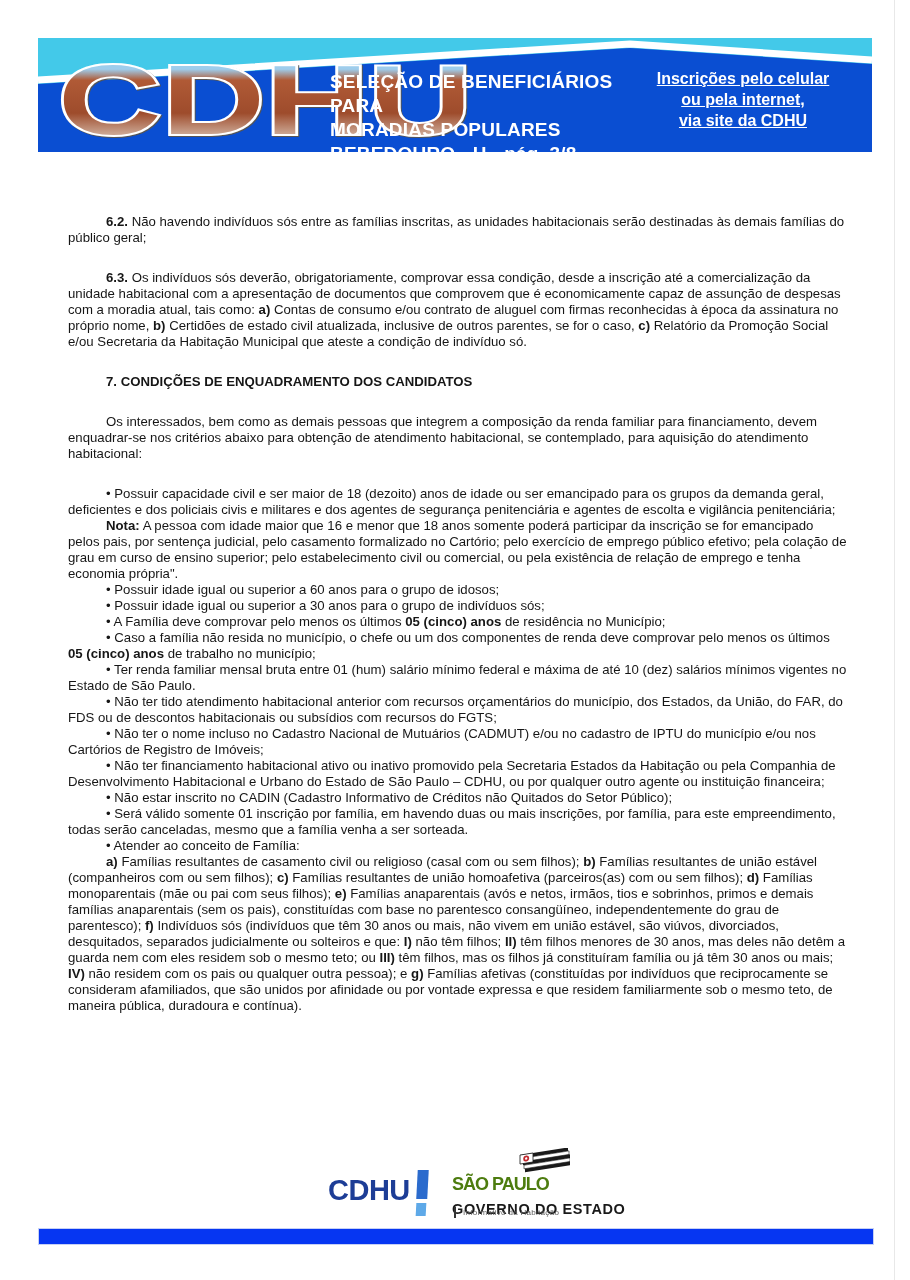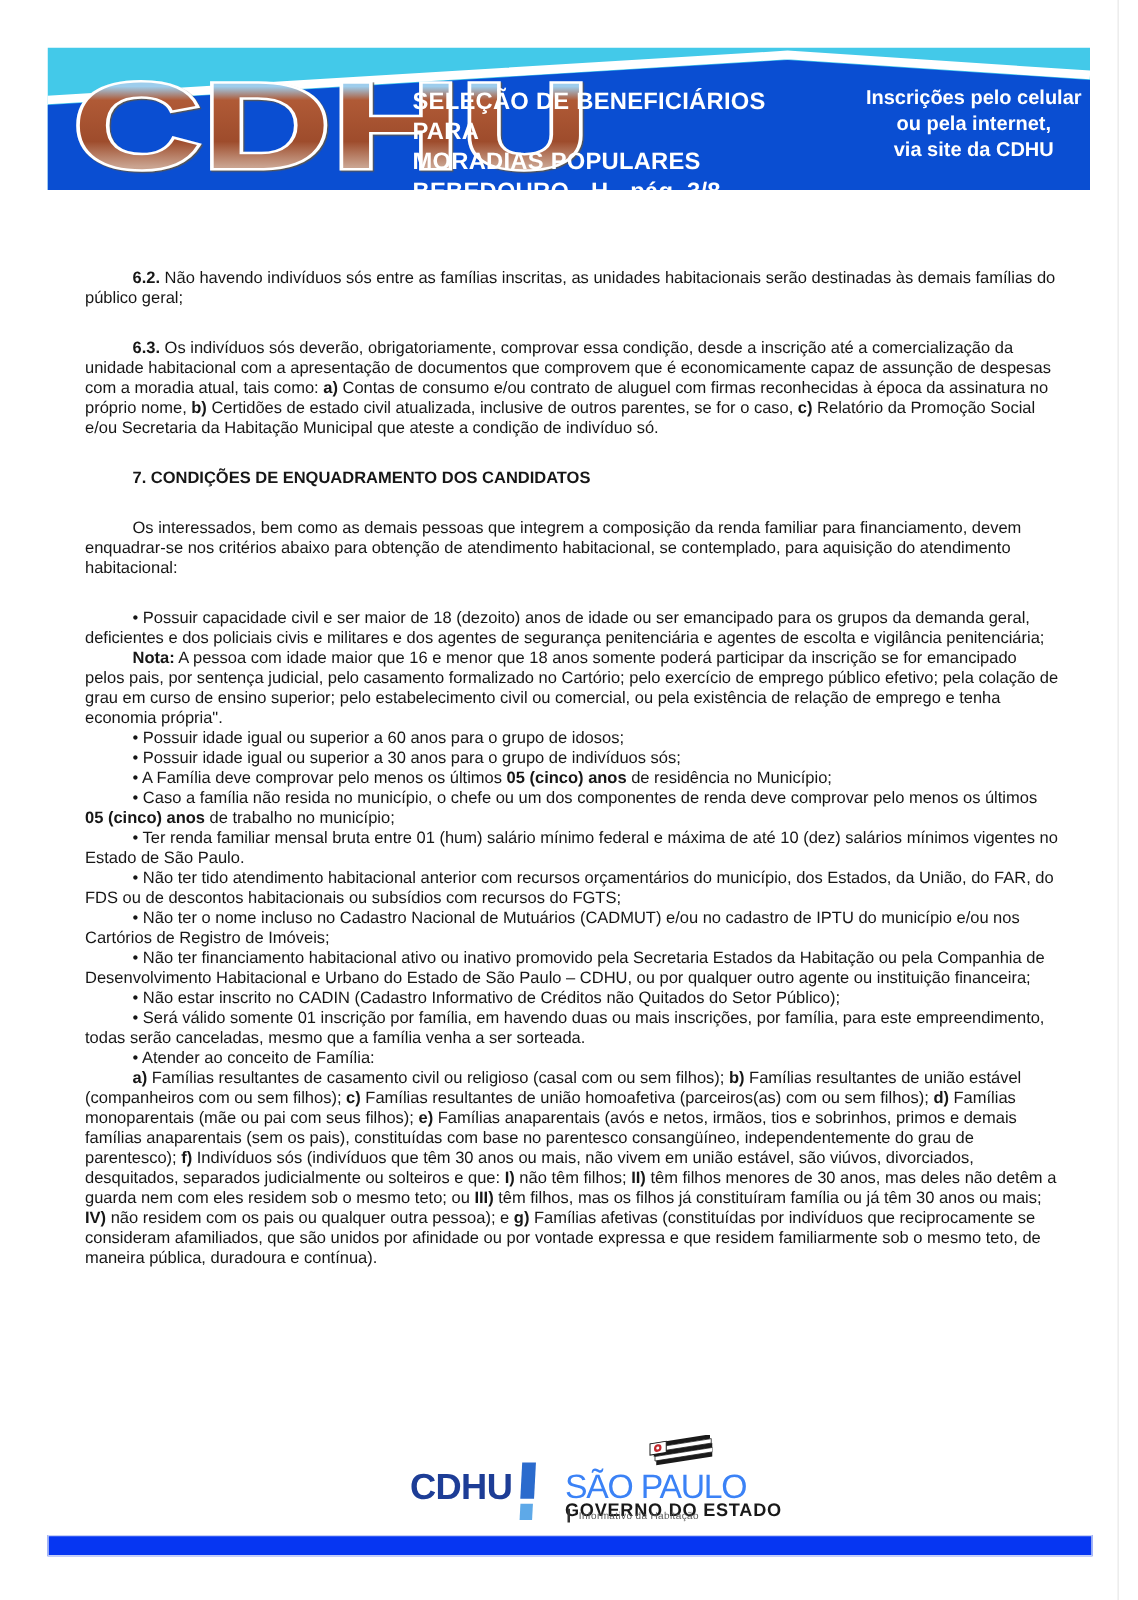--- a/index.html
+++ b/index.html
@@ -12,22 +12,22 @@
   .header {
     position:absolute; left:38px; top:38px; width:834px; height:114px;
   }
   .header svg.bg { position:absolute; left:0; top:0; width:834px; height:114px; }
   .cdhu-big { position:absolute; left:12px; top:10px; width:432px; height:104px; }
   .hdr-title {
     position:absolute; left:292px; top:32px; width:330px;
     color:#fff; font-weight:bold; font-size:19px; line-height:24px; letter-spacing:0.2px;
   }
   .hdr-right {
-    position:absolute; left:636px; top:30px; width:210px; text-align:center;
-    color:#fff; font-weight:bold; font-size:16px; line-height:21px;
+    position:absolute; left:600px; top:30px; width:210px; text-align:center;
+    color:#fff; font-weight:bold; font-size:16px; line-height:21px;text-decoration:underline;
   }
   
   .doc {
     position:absolute; left:68px; top:214px; width:780px;
     color:#161616; font-size:13.2px; line-height:16px;
   }
   .doc p { margin:0; text-indent:38px; }
   .doc p.spaced { margin-top:24px; }
   .doc p.heading { font-weight:bold; }
   
@@ -37,21 +37,21 @@
   .cdhu-foot .txt {
     font-weight:bold; font-size:29px; letter-spacing:-0.5px; color:#1d3d96; line-height:40px;
   }
   .cdhu-mark { position:relative; width:16px; height:48px; margin-left:4px; display:inline-block; }
   .cdhu-mark .bar { position:absolute; left:3px; top:0; width:11px; height:29px; background:#2b6bcd; transform:skewX(-3deg); }
   .cdhu-mark .dot { position:absolute; left:2px; top:33px; width:10px; height:13px; background:#5ea9e8; transform:skewX(-3deg); }
   .sp-logo { position:absolute; left:452px; top:1148px; width:170px; }
   .sp-flag { position:absolute; left:62px; top:0px; width:56px; height:32px; }
   .sp-title {
     position:absolute; left:0; top:26px; width:170px;
-    font-weight:normal; font-size:27px; letter-spacing:-1px; color:#3b82f6; white-space:nowrap;
+    font-weight:bold; font-size:18px; letter-spacing:-1px; color:#4d7c0f; white-space:nowrap;
   }
   .sp-sub {
     position:absolute; left:0; top:53px; width:170px;
     font-weight:bold; font-size:14.5px; letter-spacing:0.6px; color:#191919; white-space:nowrap;text-align:right;
   }
   .secretaria {
     position:absolute; left:454px; top:1207px; display:flex; align-items:center;
     color:#5a5a5a; font-size:8px; letter-spacing:0.3px;
   }
   .secretaria .vbar { display:inline-block; width:2px; height:11px; background:#333; margin-right:7px; }

